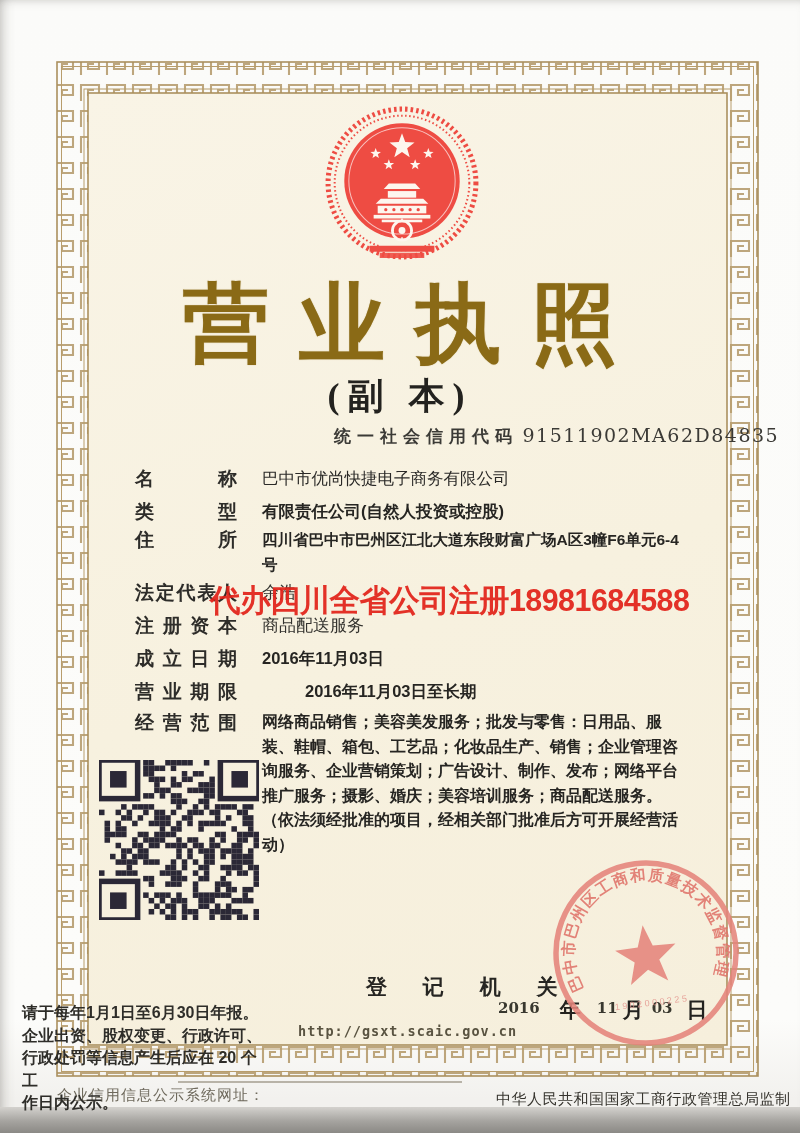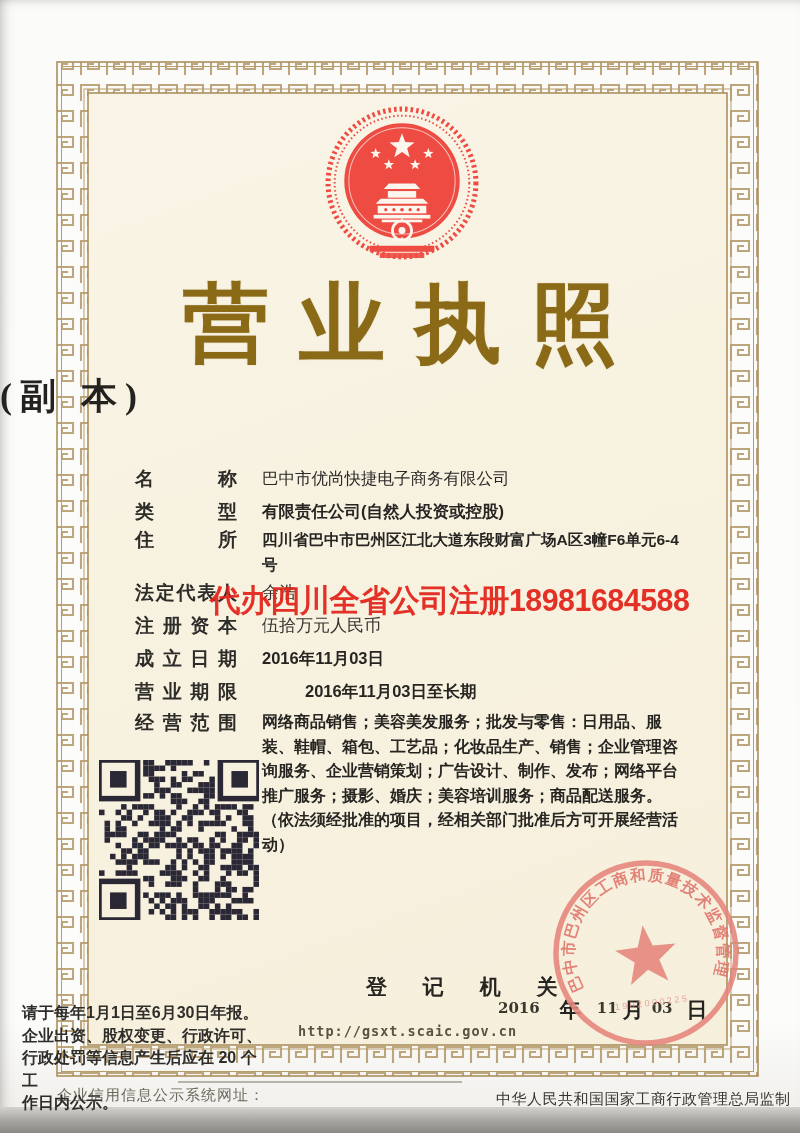--- a/index.html
+++ b/index.html
@@ -31,21 +31,21 @@
   .title{
     position:absolute;left:0;top:266px;width:800px;
     text-align:center;
     font-size:86px;font-weight:900;
     color:#8a6a16;
     letter-spacing:30px;padding-left:30px;box-sizing:border-box;
     text-shadow:0 0 1px rgba(138,106,22,.55);
     font-family:"Liberation Sans","DejaVu Sans",sans-serif;
   }
   .subtitle{
-    position:absolute;left:0;top:372px;width:800px;
+    position:absolute;left:0;top:372px;width:800px;text-align:center;
     font-size:36px;font-weight:700;color:#23221f;letter-spacing:8px;
     font-family:"Liberation Serif","DejaVu Serif",serif;
   }
   .credit-line{
     position:absolute;left:334px;top:424px;white-space:nowrap;
   }
   .credit-label{
     font-size:17px;font-weight:700;color:#3b3a36;letter-spacing:6px;
   }
   .credit-value{
@@ -192,41 +192,45 @@
         <line x1="72.5" y1="115.5" x2="74.3" y2="117.3"></line>
           <line x1="85.7" y1="128.7" x2="87.5" y2="130.5"></line>
         <line x1="87.5" y1="115.5" x2="85.7" y2="117.3"></line>
           <line x1="74.3" y1="128.7" x2="72.5" y2="130.5"></line>
       </g>
     </svg>
 
     <div class="title">营业执照</div>
     <div class="subtitle">(副  本)</div>
 
+    <div class="credit-line">
+      <span class="credit-label">统一社会信用代码</span>
+      <span class="credit-value">91511902MA62D84835</span>
+    </div>
 
     <div class="fields">
       <div class="row r-name">
         <div class="lbl">名称</div>
         <div class="val">巴中市优尚快捷电子商务有限公司</div>
       </div>
       <div class="row r-type">
         <div class="lbl">类型</div>
         <div class="val bold">有限责任公司(自然人投资或控股)</div>
       </div>
       <div class="row r-addr">
         <div class="lbl">住所</div>
         <div class="val bold">四川省巴中市巴州区江北大道东段财富广场A区3幢F6单元6-4号</div>
       </div>
       <div class="row r-legal">
         <div class="lbl">法定代表人</div>
         <div class="val serif">余浩</div>
       </div>
       <div class="row r-capital">
         <div class="lbl">注册资本</div>
-        <div class="val serif">伍拾万元人民币</div>
+        <div class="val serif">商品配送服务</div>
       </div>
       <div class="row r-estab">
         <div class="lbl">成立日期</div>
         <div class="val bold">2016年11月03日</div>
       </div>
       <div class="row r-term">
         <div class="lbl">营业期限</div>
         <div class="val bold">2016年11月03日至长期</div>
       </div>
       <div class="row r-scope">

